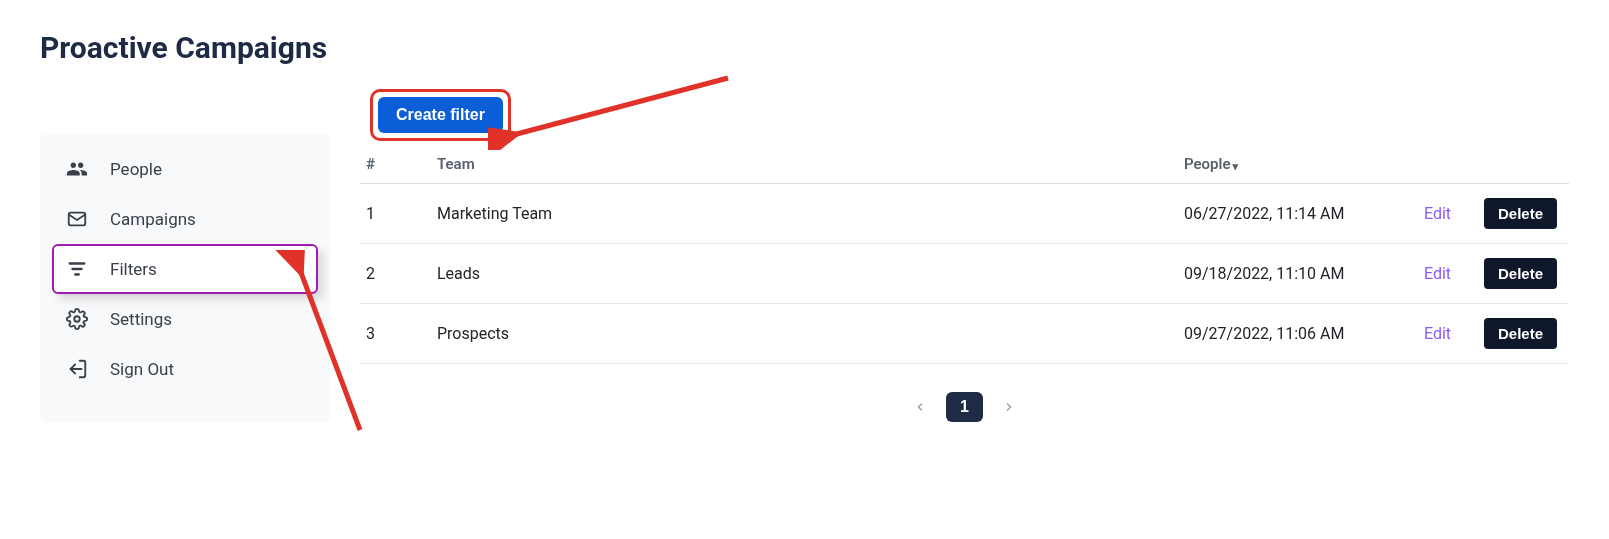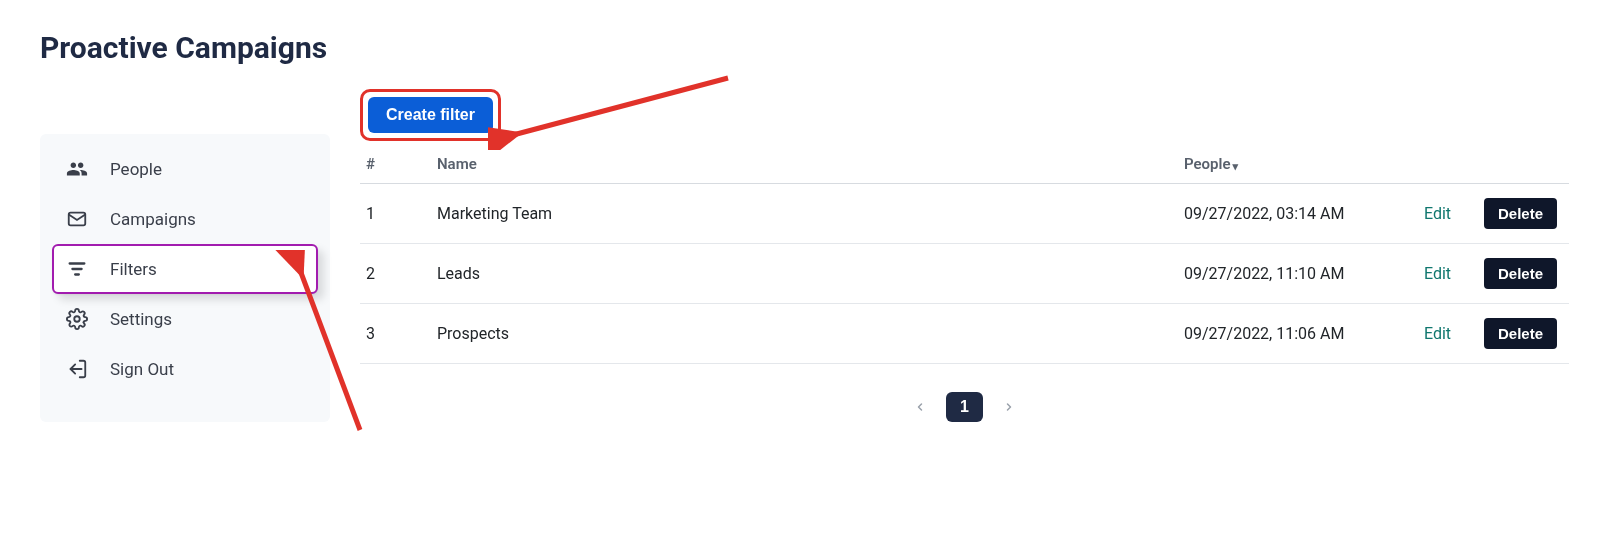--- a/index.html
+++ b/index.html
@@ -64,20 +64,21 @@
     flex: 1;
     padding-left: 30px;
     min-width: 0;
   }
   .create-wrap {
     display: inline-block;
     border: 3px solid #e1322a;
     border-radius: 10px;
     padding: 5px;
     margin-bottom: 6px;
+    margin-left: 10px;
   }
   .btn-create {
     background: #0b5ed7;
     color: #ffffff;
     font-weight: 600;
     font-size: 16px;
     border: none;
     border-radius: 6px;
     padding: 9px 18px;
     cursor: pointer;
@@ -102,21 +103,21 @@
   .tbl th.col-del   { width: 90px; }
 
   .tbl td {
     padding: 14px 12px;
     border-bottom: 1px solid #e4e7eb;
     vertical-align: middle;
     color: #212529;
   }
   .tbl td.idx { padding-left: 6px; color: #212529; }
   .edit-link {
-    color: #0f766e;
+    color: #8b5cf6;
     cursor: pointer;
   }
   .btn-delete {
     background: #0f172a;
     color: #ffffff;
     border: none;
     font-weight: 600;
     font-size: 15px;
     border-radius: 4px;
     padding: 7px 14px;
@@ -225,40 +226,40 @@
     <main class="main">
 
       <div class="create-wrap">
         <button class="btn-create">Create filter</button>
       </div>
 
       <table class="tbl">
         <thead>
           <tr>
             <th class="col-idx">#</th>
-            <th class="col-name">Name</th>
+            <th class="col-name">Team</th>
             <th class="col-created">
               <span>People</span><span class="sort-caret">▾</span>
             </th>
             <th class="col-edit"></th>
             <th class="col-del"></th>
           </tr>
         </thead>
         <tbody>
           <tr>
             <td class="idx">1</td>
             <td>Marketing Team</td>
-            <td>09/27/2022, 03:14 AM</td>
+            <td>06/27/2022, 11:14 AM</td>
             <td><span class="edit-link">Edit</span></td>
             <td><button class="btn-delete">Delete</button></td>
           </tr>
           <tr>
             <td class="idx">2</td>
             <td>Leads</td>
-            <td>09/27/2022, 11:10 AM</td>
+            <td>09/18/2022, 11:10 AM</td>
             <td><span class="edit-link">Edit</span></td>
             <td><button class="btn-delete">Delete</button></td>
           </tr>
           <tr>
             <td class="idx">3</td>
             <td>Prospects</td>
             <td>09/27/2022, 11:06 AM</td>
             <td><span class="edit-link">Edit</span></td>
             <td><button class="btn-delete">Delete</button></td>
           </tr>

